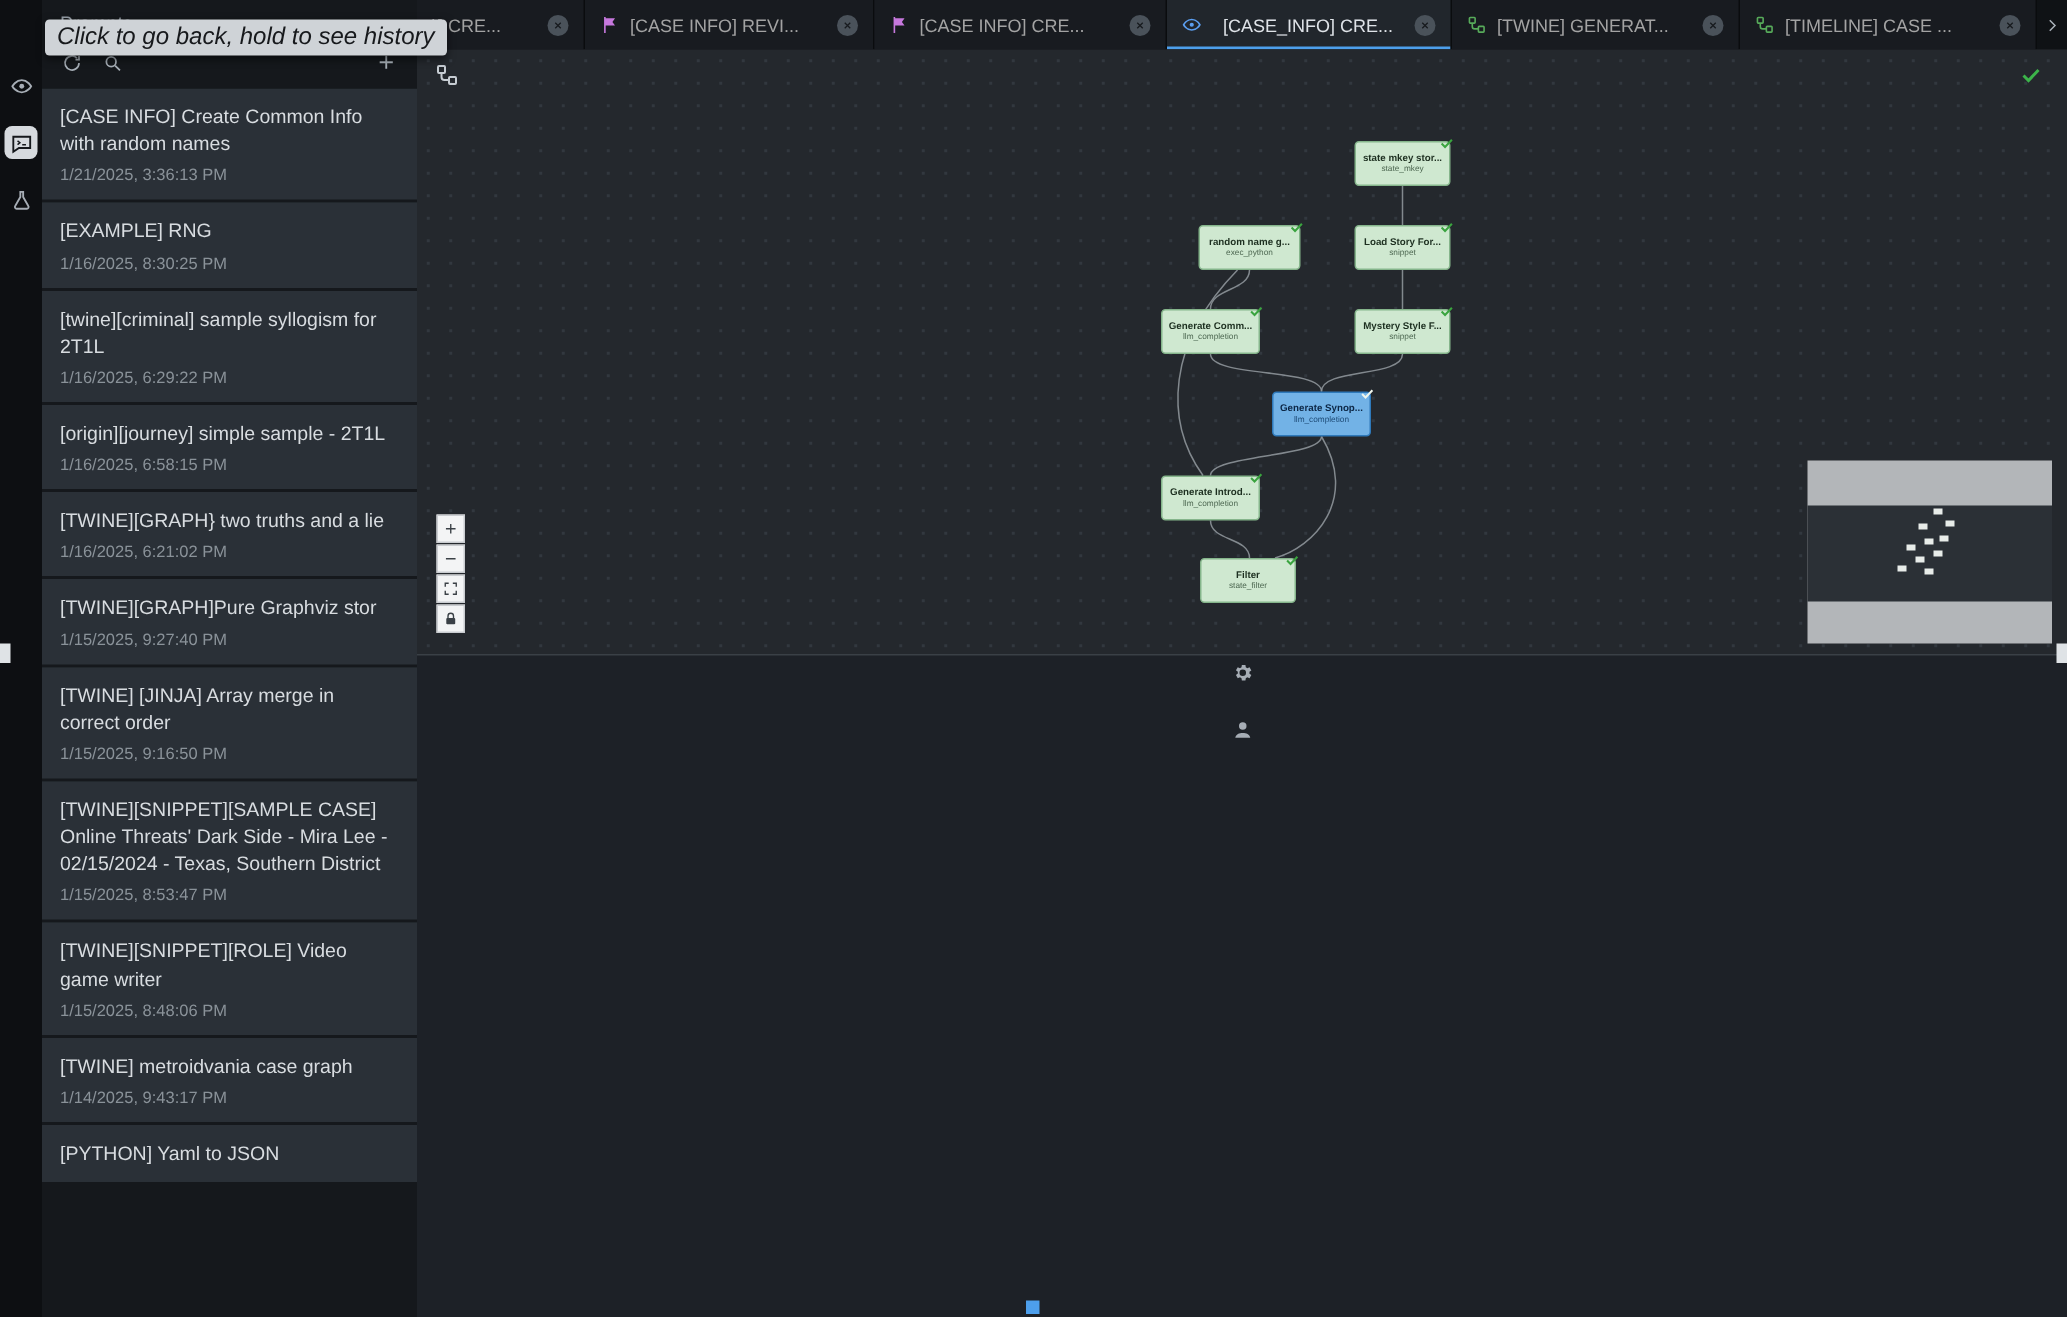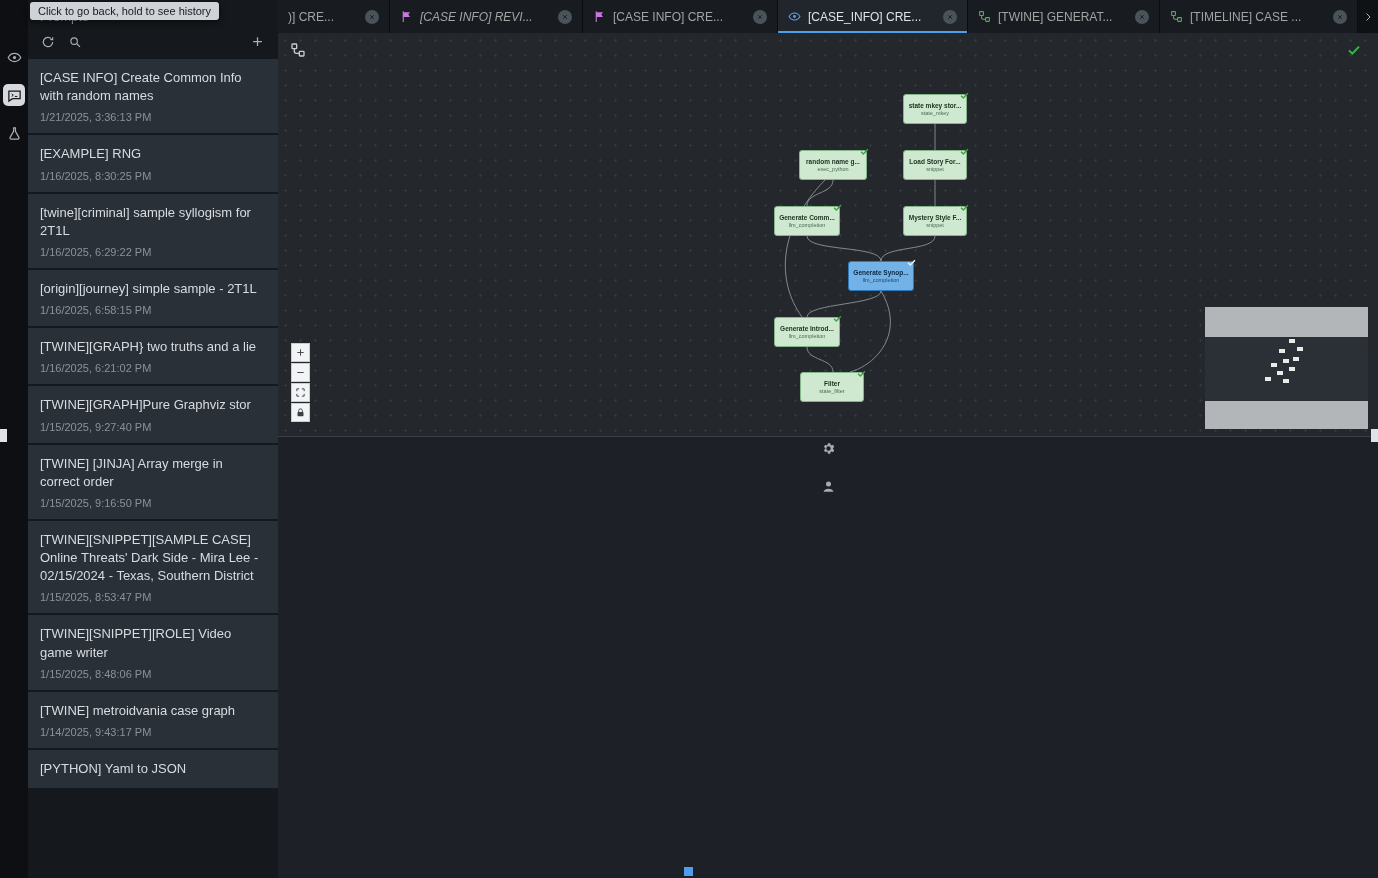--- a/index.html
+++ b/index.html
@@ -23,22 +23,22 @@
   .panel-title { color:#9aa2ab; font-size:13px; }
   .panel-toolbar { display:flex; align-items:center; gap:13px; padding:8px 13px 10px; }
   .tb-ico { width:14px; height:14px; color:#a7afb7; }
   .tb-ico.plus { margin-left:auto; width:15px; height:15px; }
   .prompt-list { overflow:hidden; height:818px; }
   .p-item { background:#2a3037; padding:10px 12px; border-bottom:2px solid #15181c; }
   .p-title { color:#d8dce0; font-size:13px; line-height:1.4; }
   .p-date { color:#8a9299; font-size:11px; margin-top:6px; }
 
   
-  .tooltip { position:absolute; left:30px; top:2px; background:#cfd3d7; color:#17191c; font-size:11px;
-             padding:3px 8px; border-radius:3px; z-index:60; box-shadow:0 2px 6px rgba(0,0,0,.55); white-space:nowrap; }
+  .tooltip { position:absolute; left:30px; top:13px; background:#cfd3d7; color:#17191c; font-size:16px;
+             padding:3px 8px; border-radius:3px; z-index:60; box-shadow:0 2px 6px rgba(0,0,0,.55); white-space:nowrap;font-style:italic; }
 
   
   .tabbar { position:absolute; left:278px; top:0; width:1100px; height:33px; background:#0f1215; display:flex; }
   .tabs { display:flex; flex:1; overflow:hidden; }
   .tab { display:flex; align-items:center; gap:7px; padding:0 10px; background:#181b20; border-right:1px solid #0a0c0e;
          color:#a3a3a3; font-size:12px; flex:none; }
   .tab.active { background:#21262c; color:#dfe3e8; box-shadow:inset 0 -2px 0 #4d9fec; }
   .tab-ico { width:13px; height:13px; flex:none; }
   .tab-ico.flag { color:#c678dd; } .tab-ico.eye { color:#5b9ef0; } .tab-ico.flow { color:#57ab5a; }
   .tab-label { flex:1; white-space:nowrap; overflow:hidden; }
@@ -230,21 +230,21 @@
   <div class="tabbar">
     <div id="tabbar-tabs" class="tabs">
         <div class="tab" style="width: 112px;">
           <span class="tab-label">)] CRE...</span>
           <span class="ico tab-close">
             <svg viewBox="0 0 24 24" fill="none" stroke="currentColor" stroke-width="2.6">
               <path d="M6.5 6.5l11 11M17.5 6.5l-11 11"></path>
             </svg>
           </span>
         </div>
-        <div class="tab" style="width: 193px; font-style: italic;">
+        <div class="tab" style="width: 193px;">
           <span class="ico tab-ico flag">
             <svg viewBox="0 0 24 24" fill="currentColor">
               <path d="M5 2.5h2V22H5zM7 4h11.5l-3.2 4.5 3.2 4.5H7z"></path>
             </svg>
           </span>
           <span class="tab-label">[CASE INFO] REVI...</span>
           <span class="ico tab-close">
             <svg viewBox="0 0 24 24" fill="none" stroke="currentColor" stroke-width="2.6">
               <path d="M6.5 6.5l11 11M17.5 6.5l-11 11"></path>
             </svg>
@@ -256,21 +256,21 @@
               <path d="M5 2.5h2V22H5zM7 4h11.5l-3.2 4.5 3.2 4.5H7z"></path>
             </svg>
           </span>
           <span class="tab-label">[CASE INFO] CRE...</span>
           <span class="ico tab-close">
             <svg viewBox="0 0 24 24" fill="none" stroke="currentColor" stroke-width="2.6">
               <path d="M6.5 6.5l11 11M17.5 6.5l-11 11"></path>
             </svg>
           </span>
         </div>
-        <div class="tab active" style="width: 190px;">
+        <div class="tab active" style="width: 190px; text-align: center;">
           <span class="ico tab-ico eye">
             <svg viewBox="0 0 24 24" fill="none" stroke="currentColor" stroke-width="2">
               <path d="M2 12s3.5-6.5 10-6.5S22 12 22 12s-3.5 6.5-10 6.5S2 12 2 12z"></path>
               <circle cx="12" cy="12" r="2.6" fill="currentColor" stroke="none"></circle>
             </svg>
           </span>
           <span class="tab-label">[CASE_INFO] CRE...</span>
           <span class="ico tab-close">
             <svg viewBox="0 0 24 24" fill="none" stroke="currentColor" stroke-width="2.6">
               <path d="M6.5 6.5l11 11M17.5 6.5l-11 11"></path>

